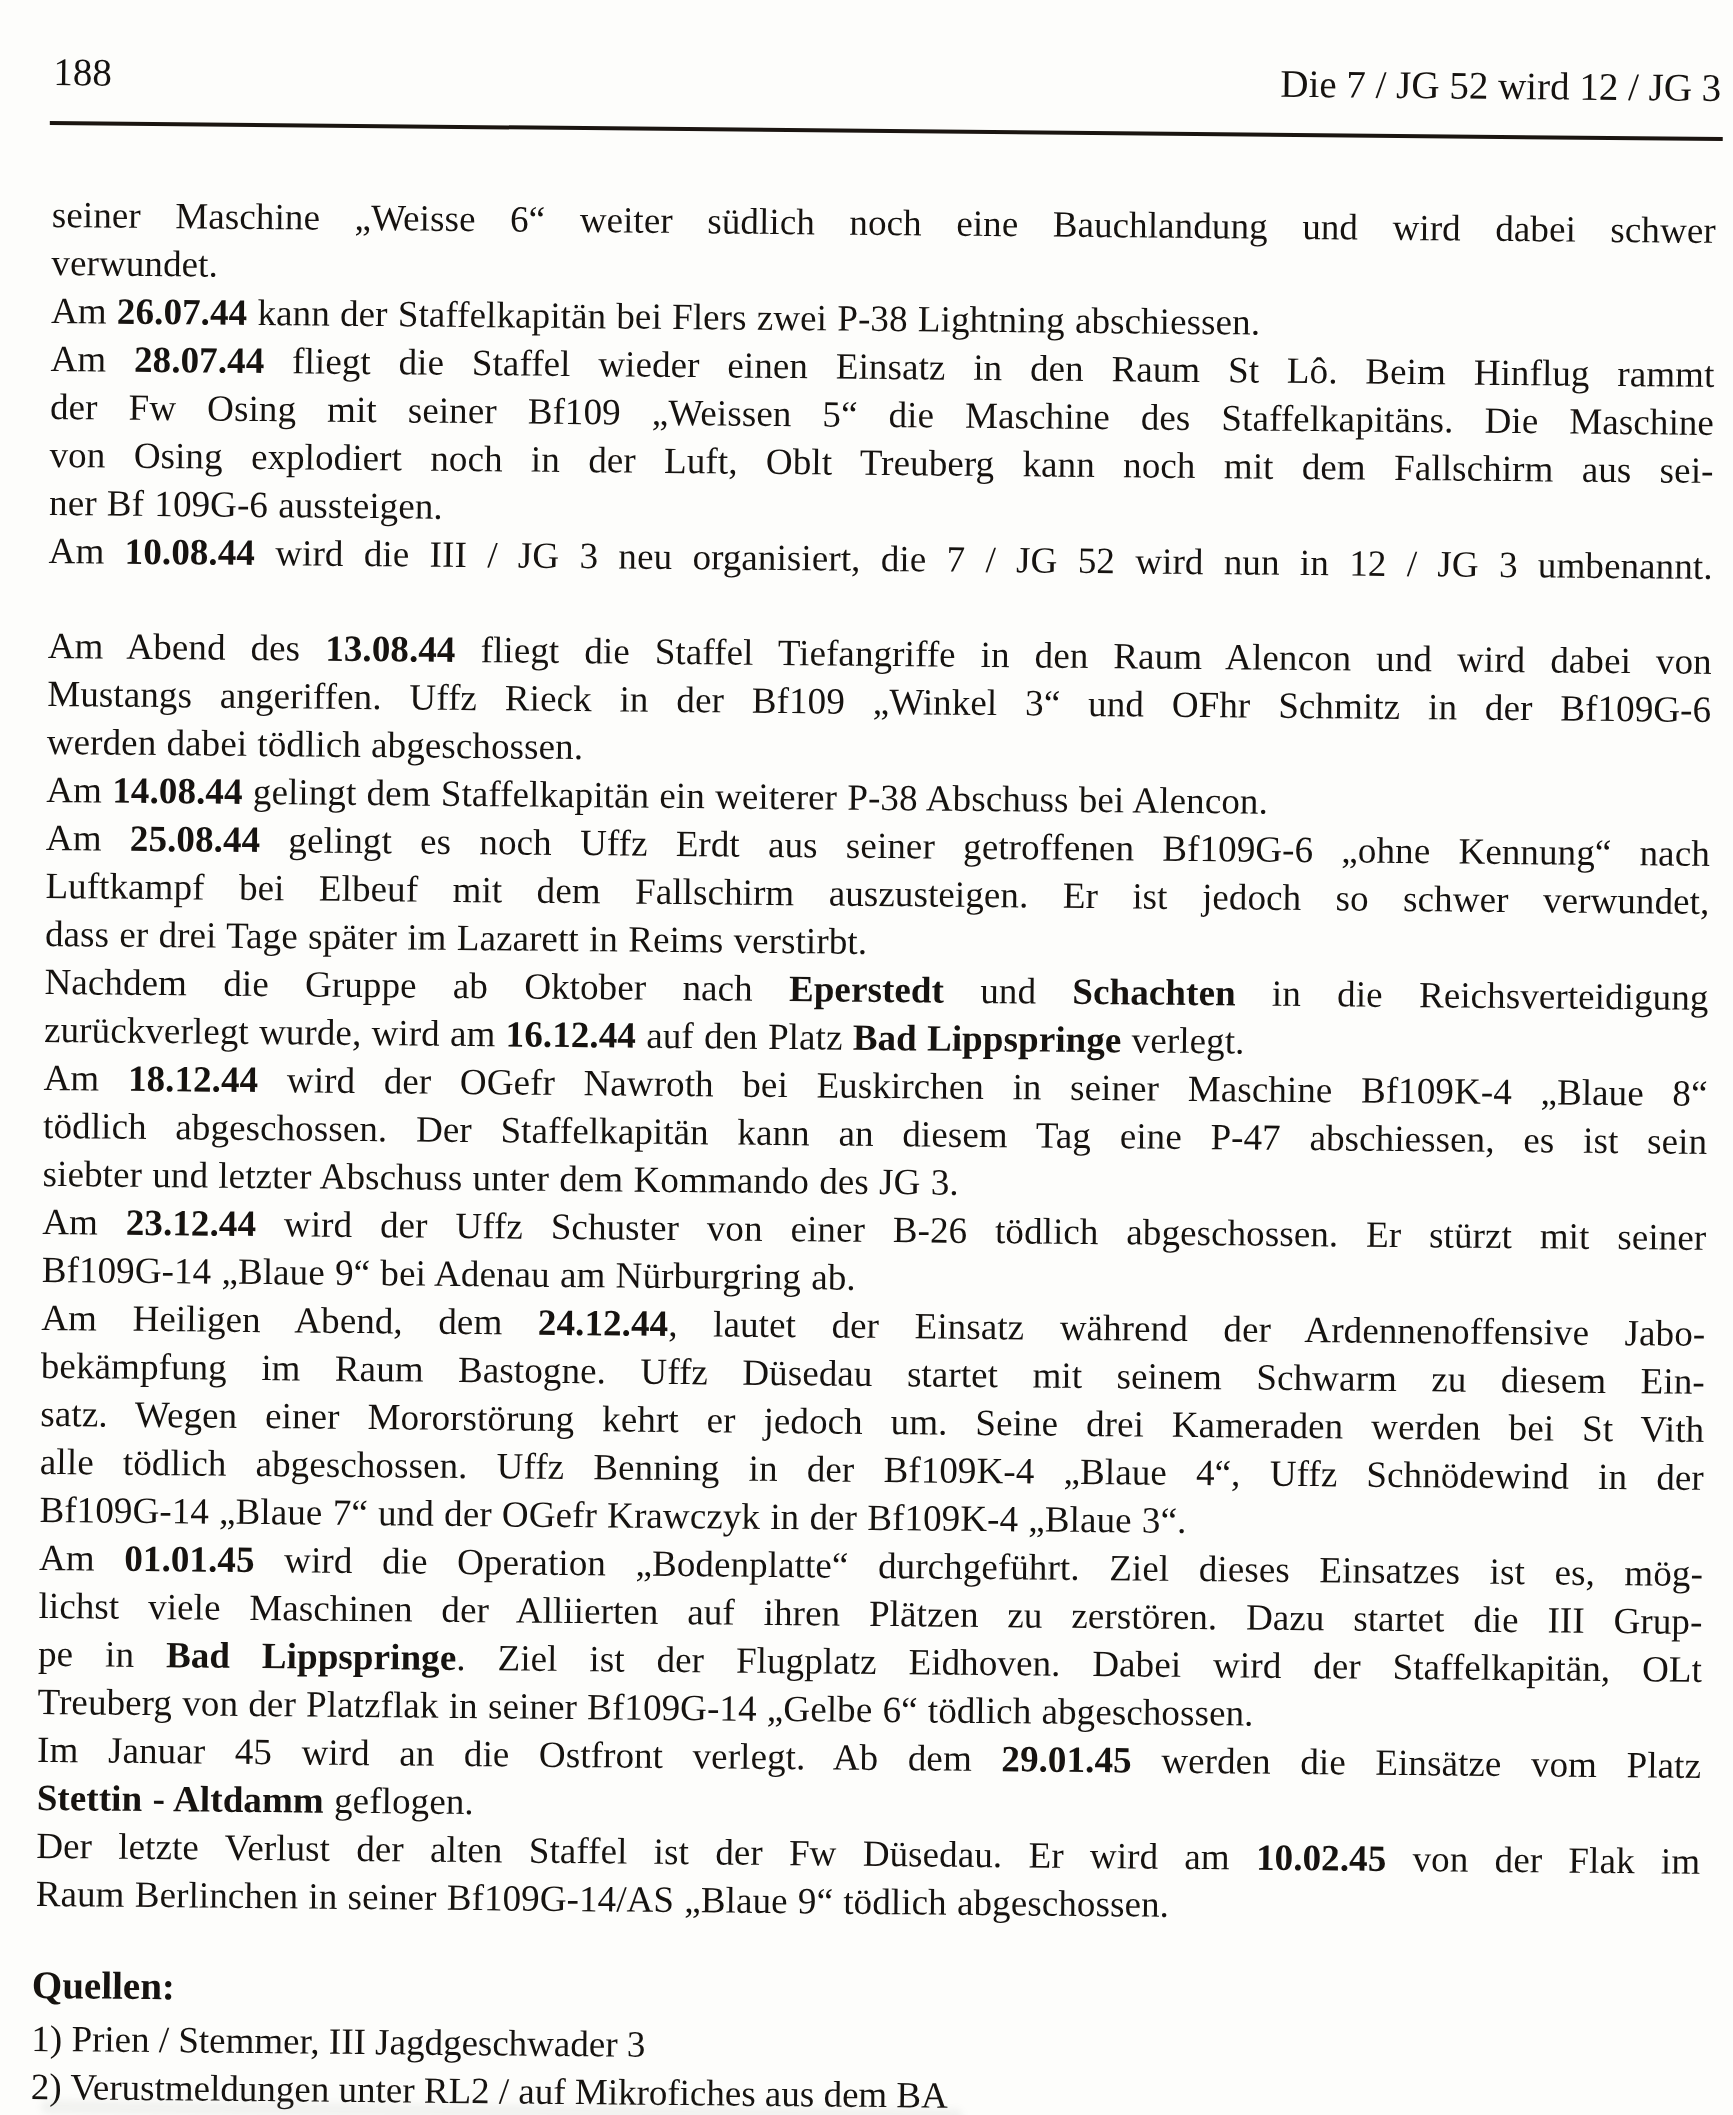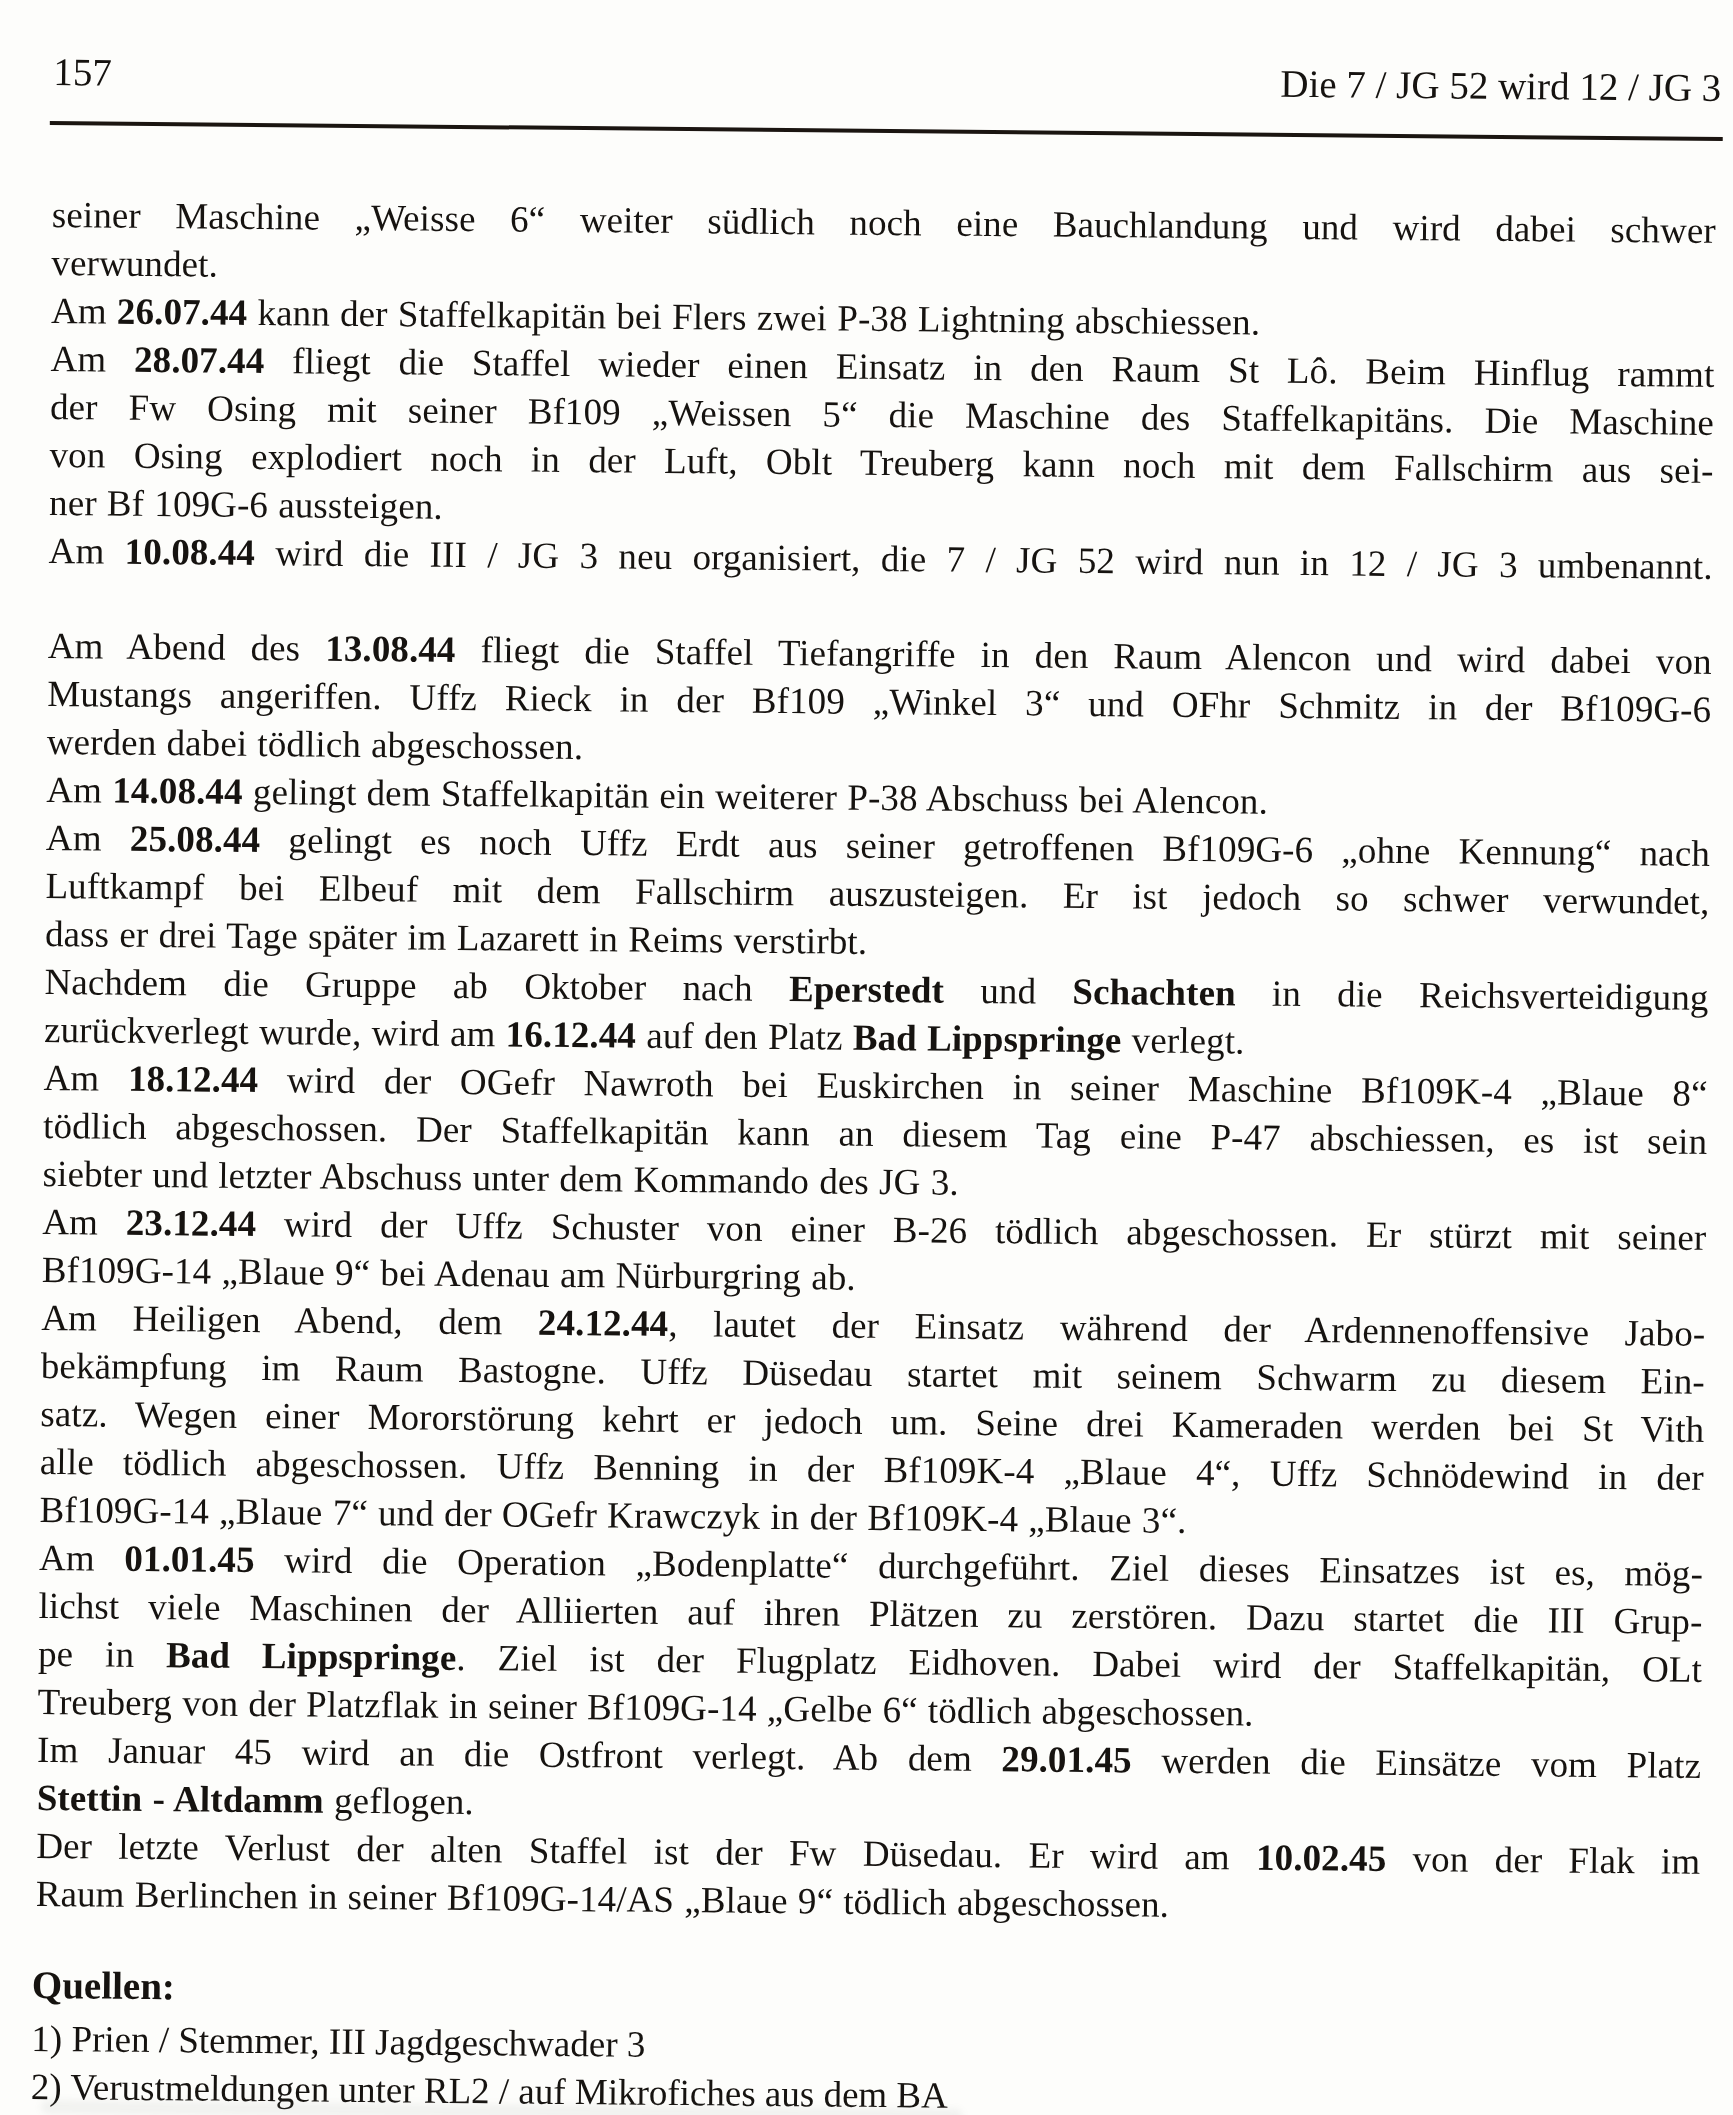--- a/index.html
+++ b/index.html
@@ -94,21 +94,21 @@
     filter: blur(3.5px);
     border-radius: 7px;
   }
 </style>
 </head>
 <body>
 
 <div class="page">
 
   <div class="header">
-    <span>157</span>
+    <span>188</span>
     <span>Die 7 / JG 52 wird 12 / JG 3</span>
   </div>
 
   <div class="rule"></div>
 
   <div class="body-text">
       <div class="line full"><span>seiner Maschine „Weisse 6“ weiter südlich noch eine Bauchlandung und wird dabei schwer</span></div>
       <div class="line"><span>verwundet.</span></div>
       <div class="line"><span>Am </span><span class="b">26.07.44</span><span> kann der Staffelkapitän bei Flers zwei P-38 Lightning abschiessen.</span></div>
       <div class="line full"><span>Am </span><span class="b">28.07.44</span><span> fliegt die Staffel wieder einen Einsatz in den Raum St Lô. Beim Hinflug rammt</span></div>

